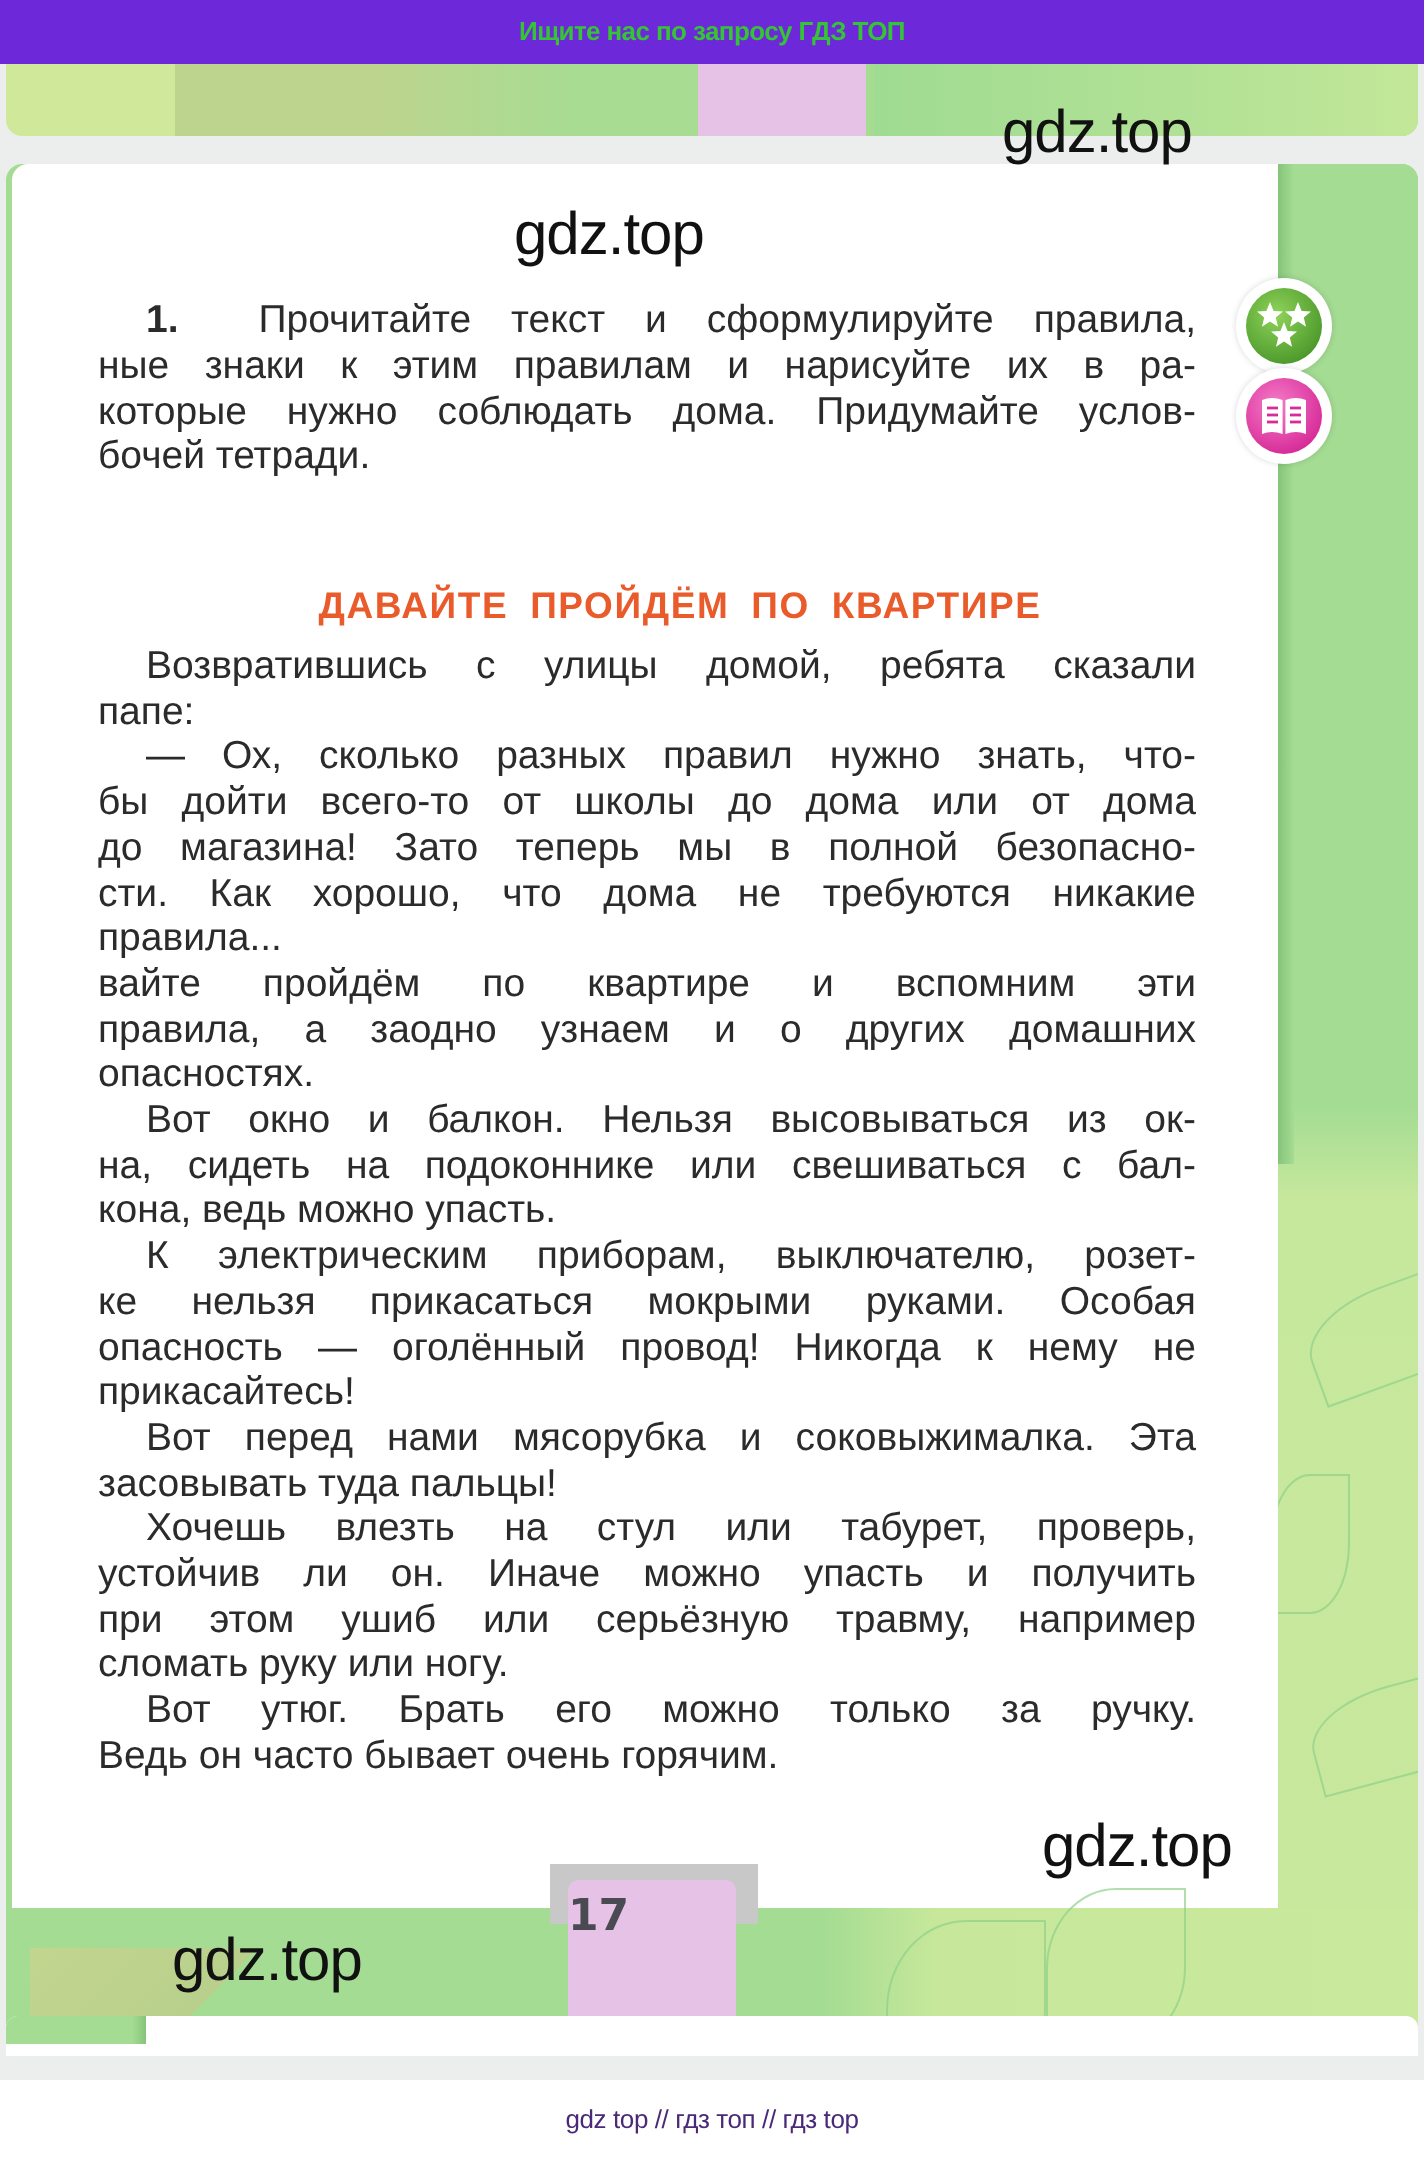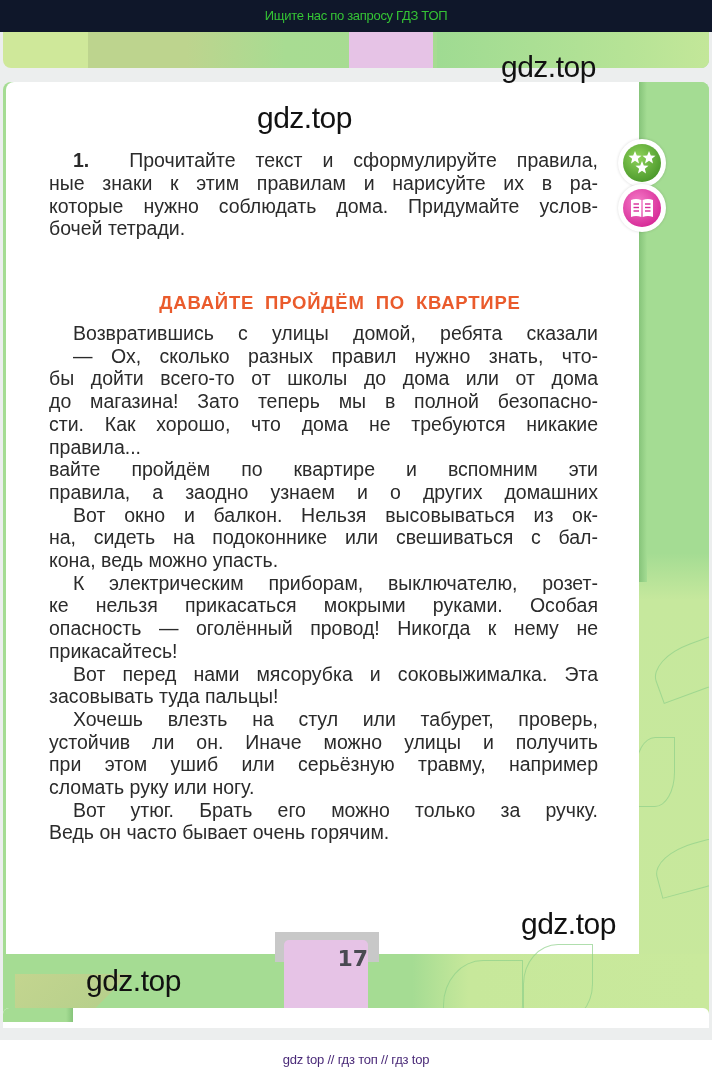--- a/index.html
+++ b/index.html
@@ -1,20 +1,20 @@
 <!DOCTYPE html>
 <html><head>
 <meta charset="utf-8">
 <style>
   * { box-sizing: border-box; margin: 0; padding: 0; }
   html, body { width: 712px; height: 1082px; overflow: hidden; background: #ffffff; }
   body { position: relative; font-family: "Liberation Sans", sans-serif; }
 
-  .top-banner { position: absolute; left: 0; top: 0; width: 712px; height: 32px; background: #0f172a;
-    text-align: center; font-family: "Liberation Sans", sans-serif; font-size: 13px; color: #35c435; line-height: 32px; letter-spacing: -0.3px; }
+  .top-banner { position: absolute; left: 0; top: 0; width: 712px; height: 32px; background: #6d28d9;
+    text-align: center; font-family: "Liberation Sans", sans-serif; font-size: 13px; color: #35c435; line-height: 32px; letter-spacing: -0.3px; font-weight: bold; }
 
   .page-frame { position: absolute; left: 0; top: 32px; width: 712px; height: 1008px; background: #eceeee; }
 
   
   .band-top { position: absolute; left: 3px; top: 0; width: 706px; height: 36px; border-radius: 0 0 8px 8px; overflow: hidden;
     background: linear-gradient(90deg, #cfe89a 0%, #cfe89a 12%, #bdd48e 12%, #bdd48e 26%, #a8dc92 40%, #a3dc93 100%); }
   .band-top .pink-tab { position: absolute; left: 346px; top: 0; width: 84px; height: 36px; background: #e6c3e6; }
   .band-top .right-part { position: absolute; left: 434px; top: 0; width: 272px; height: 36px; background: linear-gradient(90deg,#9fdb92, #b6e396 70%, #c3e799); }
 
   
@@ -25,21 +25,21 @@
   .leaf { position: absolute; border: 1.5px solid #8fd08a; border-radius: 50% 0 50% 0; opacity: 0.7; }
 
   .white-sheet { position: absolute; left: 3px; top: 0; width: 633px; height: 872px; background: #ffffff; border-radius: 8px 0 0 0; }
 
   .bottom-band { position: absolute; left: 0; top: 872px; width: 706px; height: 70px;
     background: linear-gradient(90deg, #a5dc93 0%, #a5dc93 58%, #c7e89b 66%, #c9e99c 100%); }
   .bottom-band .olive { position: absolute; left: 12px; top: 20px; width: 140px; height: 50px;
     background: linear-gradient(135deg, #c3d58f 0%, #b8d08c 60%, #a5dc93 60%); }
 
   .page-num-shadow { position: absolute; left: 272px; top: 850px; width: 104px; height: 30px; background: #c8c8c8; }
-  .page-num-tab { position: absolute; left: 281px; top: 858px; width: 84px; height: 84px; background: #e6c3e6; border-radius: 5px 5px 0 0; text-align: right; }
+  .page-num-tab { position: absolute; left: 281px; top: 858px; width: 84px; height: 84px; background: #e6c3e6; border-radius: 5px 5px 0 0; text-align: left; }
   .page-num-tab span { display: block; padding-top: 6px; font-family: "DejaVu Sans", sans-serif; font-weight: bold; font-size: 22px; color: #4a4a52; }
 
   .watermark { position: absolute; font-family: "Liberation Sans", sans-serif; color: #111; font-size: 30px; letter-spacing: -0.5px; text-align: center; }
 
   .badge { position: absolute; width: 48px; height: 48px; border-radius: 50%; background: #fff; box-shadow: 0 0 3px rgba(0,0,0,0.15); }
   .badge .inner { position: absolute; left: 5px; top: 5px; width: 38px; height: 38px; border-radius: 50%; display: flex; align-items: center; justify-content: center; }
   .badge.stars .inner { background: radial-gradient(circle at 40% 35%, #8fd35a, #4d9a2c 75%); }
   .badge.book .inner { background: radial-gradient(circle at 40% 35%, #f57bc8, #d72c98 75%); }
 
   .text { position: absolute; left: 73px; width: 525px; font-family: "Liberation Sans", sans-serif; font-size: 19.5px; color: #2b2b2b; line-height: 22.7px; }
@@ -126,38 +126,40 @@
 <div class="text" style="top:172px;left:49px;width:549px;">
   <p>ные знаки к этим правилам и нарисуйте их в ра-</p>
   <p>которые нужно соблюдать дома. Придумайте услов-</p>
   <p class="last">бочей тетради.</p>
 </div>
 
 <div class="heading">ДАВАЙТЕ ПРОЙДЁМ ПО КВАРТИРЕ</div>
 
 <div class="text" style="top:322px;left:49px;width:549px;">
   <p style="padding-left:24px;">Возвратившись с улицы домой, ребята сказали</p>
+  <p class="last">папе:</p>
   <p style="padding-left:24px;">— Ох, сколько разных правил нужно знать, что-</p>
   <p>бы дойти всего-то от школы до дома или от дома</p>
   <p>до магазина! Зато теперь мы в полной безопасно-</p>
   <p>сти. Как хорошо, что дома не требуются никакие</p>
   <p class="last">правила...</p>
   <p>вайте пройдём по квартире и вспомним эти</p>
   <p>правила, а заодно узнаем и о других домашних</p>
+  <p class="last">опасностях.</p>
   <p style="padding-left:24px;">Вот окно и балкон. Нельзя высовываться из ок-</p>
   <p>на, сидеть на подоконнике или свешиваться с бал-</p>
   <p class="last">кона, ведь можно упасть.</p>
   <p style="padding-left:24px;">К электрическим приборам, выключателю, розет-</p>
   <p>ке нельзя прикасаться мокрыми руками. Особая</p>
   <p>опасность — оголённый провод! Никогда к нему не</p>
   <p class="last">прикасайтесь!</p>
   <p style="padding-left:24px;">Вот перед нами мясорубка и соковыжималка. Эта</p>
   <p class="last">засовывать туда пальцы!</p>
   <p style="padding-left:24px;">Хочешь влезть на стул или табурет, проверь,</p>
-  <p>устойчив ли он. Иначе можно улицы и получить</p>
+  <p>устойчив ли он. Иначе можно упасть и получить</p>
   <p>при этом ушиб или серьёзную травму, например</p>
   <p class="last">сломать руку или ногу.</p>
   <p style="padding-left:24px;">Вот утюг. Брать его можно только за ручку.</p>
   <p class="last">Ведь он часто бывает очень горячим.</p>
 </div>
 
 <div class="bottom-next">
   <div class="green"></div>
 </div>
 

